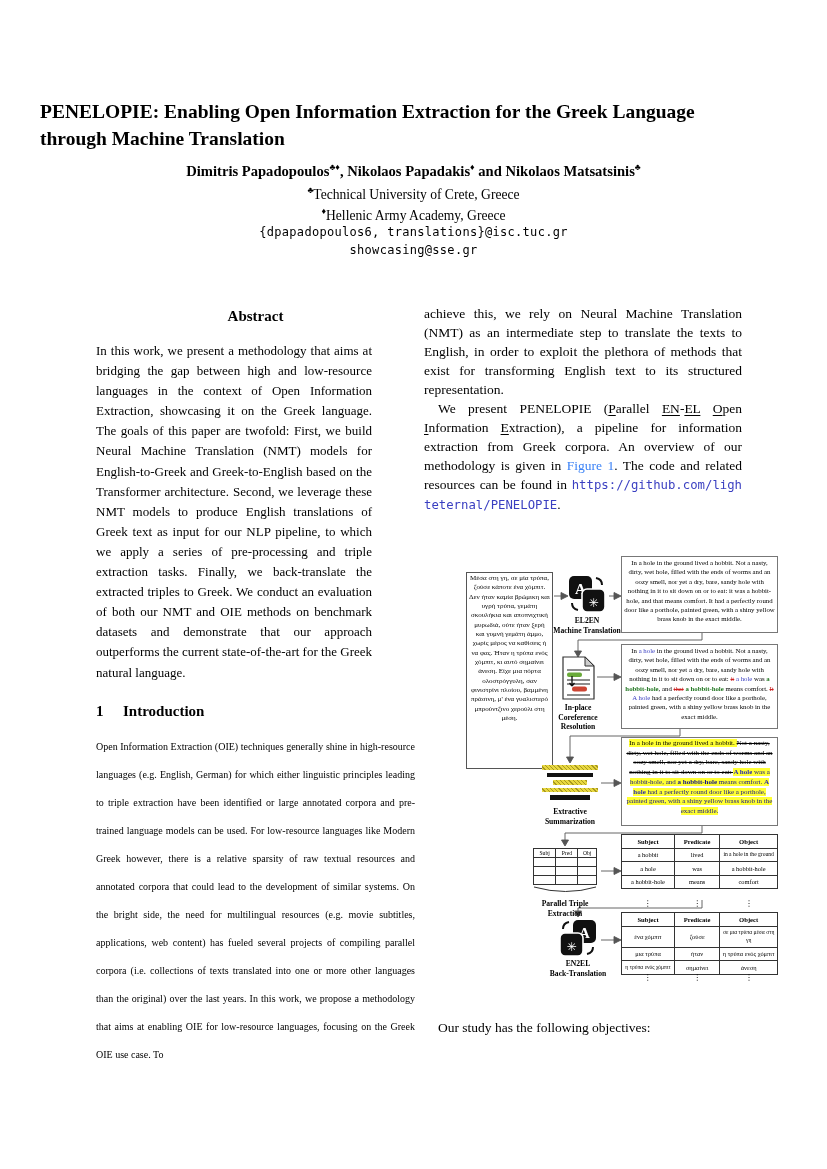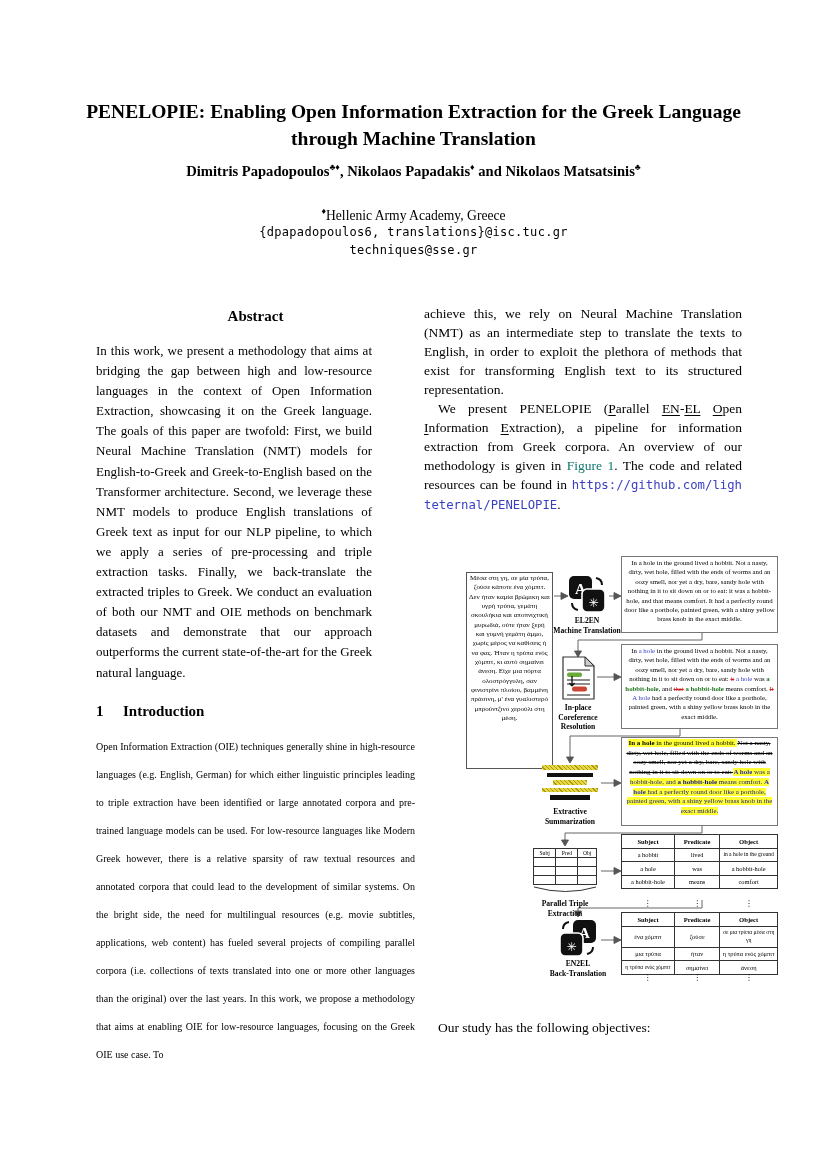--- a/index.html
+++ b/index.html
@@ -1,52 +1,52 @@
 <!DOCTYPE html>
 <html><head>
 <meta charset="utf-8">
 <style>
   html,body{margin:0;padding:0;background:#888;}
   #page{position:relative;width:827px;height:1169px;background:#ffffff;margin:0 auto;
         font-family:"Liberation Serif",serif;color:#000;overflow:hidden;}
   .abs{position:absolute;}
   
-  #title{left:40px;top:98px;width:747px;text-align:center;font-weight:bold;font-size:19.5px;line-height:27px;}
+  #title{left:40px;top:98px;width:747px;font-weight:bold;font-size:19.5px;line-height:27px;}
   #authors{left:60px;top:163px;width:707px;text-align:center;font-weight:bold;font-size:14.6px;}
   sup.mark{font-size:9px;vertical-align:super;line-height:0;}
   #aff1{left:60px;top:187px;width:707px;text-align:center;font-size:13.6px;}
   #aff2{left:60px;top:208px;width:707px;text-align:center;font-size:13.6px;}
   .email{left:60px;width:707px;text-align:center;font-family:"DejaVu Sans Mono",monospace;font-size:12px;letter-spacing:.3px;}
   
   #leftcol{left:96px;top:304px;width:319px;}
   #rightcol{left:424px;top:304px;width:318px;}
   .h-abstract{text-align:center;font-weight:bold;font-size:15px;margin:4px 0 16px 0;}
   .abstract-body{width:276px;font-size:13px;line-height:20.1px;text-align:justify;}
   .h-section{font-weight:bold;font-size:15px;margin:20px 0 13px 0;}
   .h-section .num{display:inline-block;width:27px;}
   .body-p{font-size:10px;line-height:28px;text-align:justify;}
   .rp{font-size:13.5px;line-height:19px;text-align:justify;margin:0;}
   .indent{text-indent:14px;}
   .u{text-decoration:underline;text-underline-offset:2px;}
-  .link{color:#0f766e;cursor:pointer;}
+  .link{color:#3b82f6;cursor:pointer;}
   .urlmono{font-family:"DejaVu Sans Mono",monospace;font-size:12.3px;color:#3a3fc1;word-break:break-all;cursor:pointer;}
   
   #figure{left:423px;top:556px;width:318px;height:426px;font-family:"Liberation Serif",serif;margin-left:42px;}
   #fig-caption{left:424px;top:984px;width:318px;text-align:center;font-size:13.2px;}
   #p-objectives{left:424px;top:1018px;width:318px;}
   .fbox{position:absolute;border:0.8px solid #777;background:#fff;text-align:center;
         font-size:6.8px;line-height:9.4px;padding:1px 2px;box-sizing:border-box;}
   #greek-box{left:1px;top:16px;width:87px;height:197px;border-color:#555;font-size:7px;line-height:9.35px;}
   .stage-label{position:absolute;text-align:center;font-weight:bold;font-size:7.6px;line-height:9.6px;}
   .seg-blue{color:#3a3fc1;}
   .seg-green{color:#227722;font-weight:bold;}
   .seg-red{color:#cc2222;text-decoration:line-through;}
   .seg-strike{text-decoration:line-through;}
   .hl{background:#ffff33;}
-  .hl-b{background:#ffff33;font-weight:bold;}
+  .hl-b{background:#ffff33;font-weight:normal;}
   .hl-nav{background:#ffff33;color:#16168a;}
   .hl-nav-b{background:#ffff33;color:#16168a;font-weight:bold;}
   .hl-blue-b{background:#ffff33;color:#2a2fb1;font-weight:bold;}
   table.ftab{position:absolute;border-collapse:collapse;width:157px;background:#fff;}
   table.ftab td,table.ftab th{border:0.8px solid #333;text-align:center;font-size:6.4px;line-height:7.6px;padding:2.5px 1px;font-weight:normal;}
   table.ftab th{font-weight:bold;font-size:6.6px;}
   table.ftab .small{font-size:5.6px;}
   table.ftab col.c1{width:34%;} table.ftab col.c2{width:29%;} table.ftab col.c3{width:37%;}
   .ellipsis-row{position:absolute;width:157px;display:flex;font-size:8px;line-height:8px;}
   .ellipsis-row span{display:block;text-align:center;}
@@ -67,24 +67,25 @@
 
   <div class="abs" id="title">
     <div>PENELOPIE: Enabling Open Information Extraction for the Greek Language</div>
     <div>through Machine Translation</div>
   </div>
 
   <div class="abs" id="authors">
     <span>Dimitris Papadopoulos</span><sup class="mark">♣♦</sup><span>, </span><span>Nikolaos Papadakis</span><sup class="mark">♦</sup><span> and </span><span>Nikolaos Matsatsinis</span><sup class="mark">♣</sup>
   </div>
 
+  <div class="abs" id="aff1"><sup class="mark">♣</sup><span>Technical University of Crete, Greece</span></div>
   <div class="abs" id="aff2"><sup class="mark">♦</sup><span>Hellenic Army Academy, Greece</span></div>
 
   <div class="abs email" style="top:225px;">{dpapadopoulos6, translations}@isc.tuc.gr</div>
-  <div class="abs email" style="top:243px;">techniques@sse.gr</div>
+  <div class="abs email" style="top:243px;">showcasing@sse.gr</div>
 
   <div class="abs" id="leftcol">
     <div class="h-abstract">Abstract</div>
     <div class="abstract-body">In this work, we present a methodology that aims at bridging the gap between high and low-resource languages in the context of Open Information Extraction, showcasing it on the Greek language. The goals of this paper are twofold: First, we build Neural Machine Translation (NMT) models for English-to-Greek and Greek-to-English based on the Transformer architecture. Second, we leverage these NMT models to produce English translations of Greek text as input for our NLP pipeline, to which we apply a series of pre-processing and triple extraction tasks. Finally, we back-translate the extracted triples to Greek. We conduct an evaluation of both our NMT and OIE methods on benchmark datasets and demonstrate that our approach outperforms the current state-of-the-art for the Greek natural language.</div>
     <div class="h-section">
       <span class="num">1</span><span>Introduction</span>
     </div>
     <div class="body-p">Open Information Extraction (OIE) techniques generally shine in high-resource languages (e.g. English, German) for which either linguistic principles leading to triple extraction have been identified or large annotated corpora and pre-trained language models can be used. For low-resource languages like Modern Greek however, there is a relative sparsity of raw textual resources and annotated corpora that could lead to the development of similar systems. On the bright side, the need for multilingual resources (e.g. movie subtitles, applications, web content) has fueled several projects of compiling parallel corpora (i.e. collections of texts translated into one or more other languages than the original) over the last years. In this work, we propose a methodology that aims at enabling OIE for low-resource languages, focusing on the Greek OIE use case. To</div>
   </div>
 

